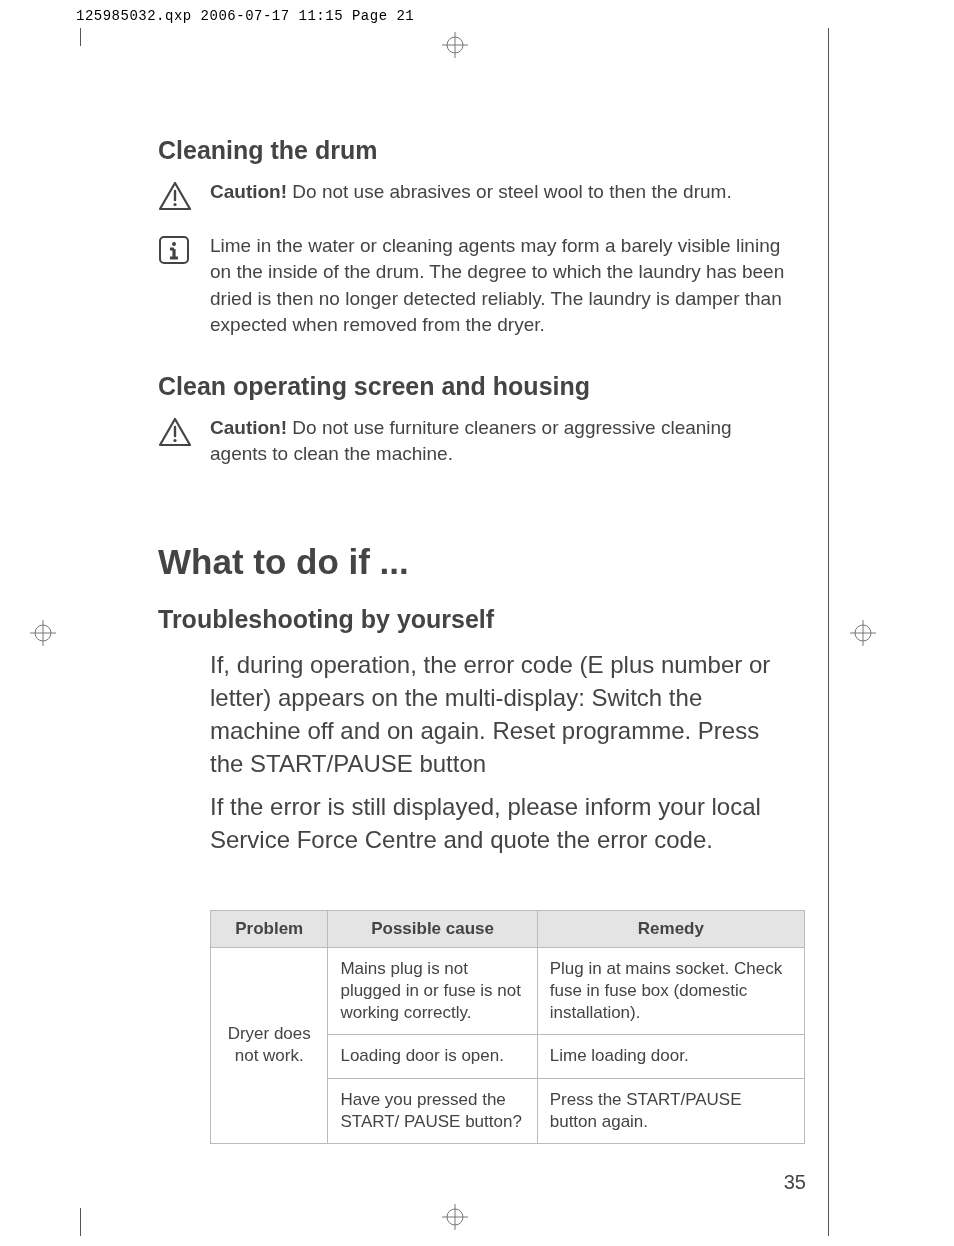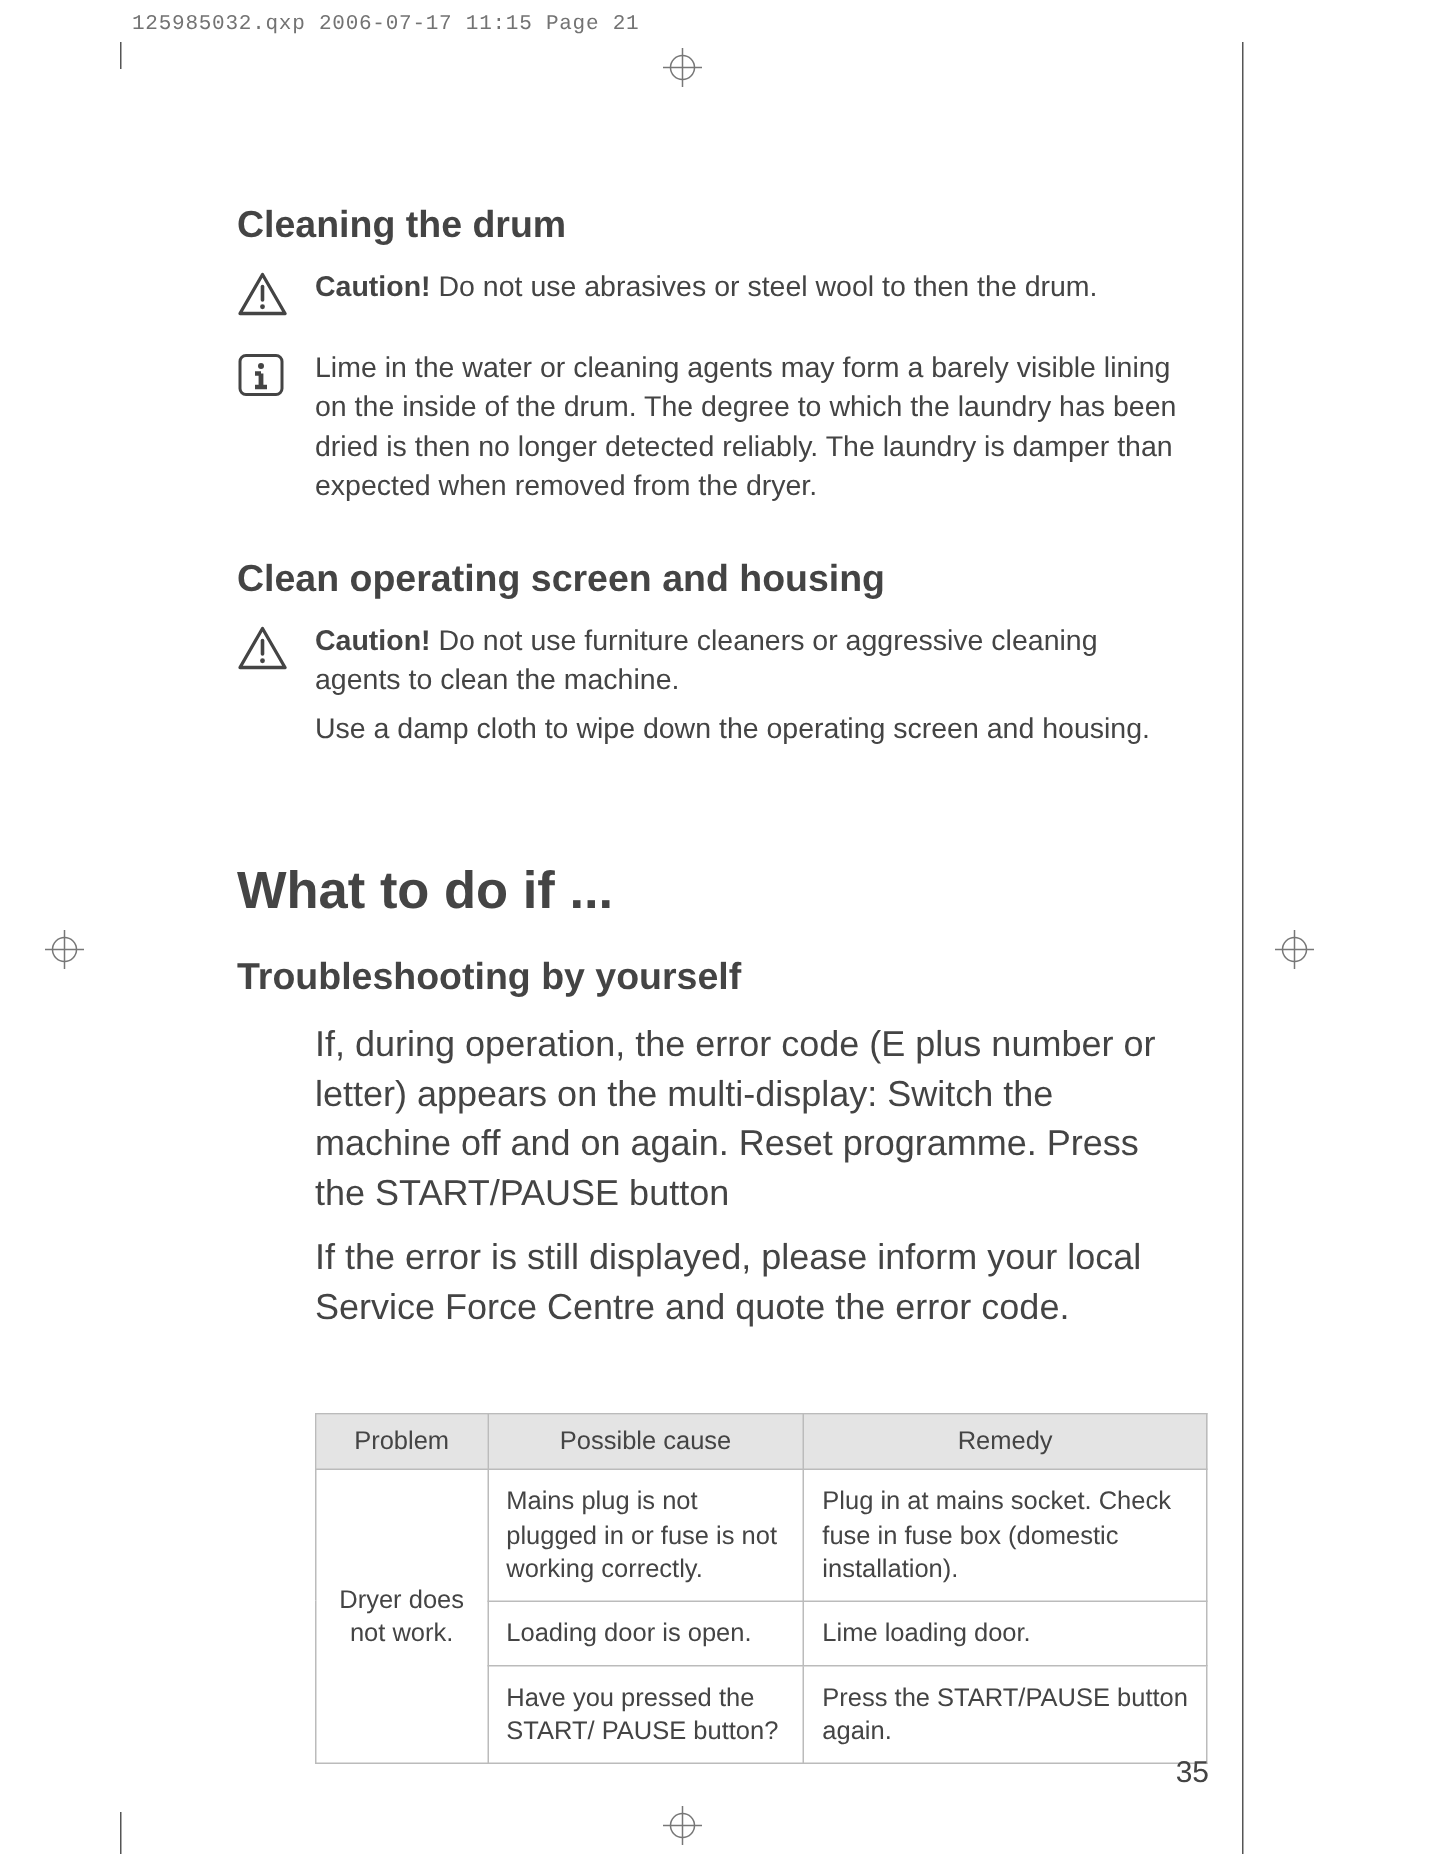--- a/index.html
+++ b/index.html
@@ -6,24 +6,24 @@
   body {
     font-family: "Segoe UI", "Helvetica Neue", Arial, sans-serif;
     background: #fff;
     width: 954px;
     height: 1246px;
     position: relative;
     color: #333;
   }
   .header-meta {
     position: absolute;
-    top: 8px; left: 88px;
+    top: 8px; left: 76px;
     font-family: "Courier New", monospace;
     font-size: 14px;
-    color: #737373;
+    color: #000000;
     letter-spacing: 0.5px;
   }
   .crop-top {
     position: absolute;
     top: 28px; left: 80px; right: 125px; height: 18px;
     border-left: 1px solid #555;
     border-right: 1px solid #555;
   }
   .crop-top-center {
     position: absolute; top: 4px; left: 50%; transform: translateX(-50%);
@@ -85,21 +85,21 @@
   table.trouble {
     margin-left: 52px;
     margin-top: 54px;
     border-collapse: collapse;
     width: 595px;
     font-size: 17px;
     color: #444;
   }
   table.trouble th {
     background: #e4e4e4;
-    font-weight: 400;
+    font-weight: 700;
     padding: 8px 10px;
     border: 1px solid #bbb;
     text-align: center;
   }
   table.trouble td {
     border: 1px solid #bbb;
     padding: 10px 12px;
     vertical-align: middle;
     line-height: 1.3;
   }
@@ -186,21 +186,20 @@
         <span>
           <svg width="34" height="30" viewBox="0 0 34 30">
               <polygon points="17,2 32,28 2,28" fill="none" stroke="#444" stroke-width="2.2" stroke-linejoin="round"></polygon>
               <line x1="17" y1="10" x2="17" y2="19" stroke="#444" stroke-width="2.4" stroke-linecap="round"></line>
               <circle cx="17" cy="23.5" r="1.6" fill="#444"></circle>
             </svg>
         </span>
       </div>
       <div class="text-col">
         <p><b>Caution!</b><span> Do not use furniture cleaners or aggressive cleaning agents to clean the machine.</span></p>
-        <p>Use a damp cloth to wipe down the operating screen and housing.</p>
       </div>
     </div>
 
     <h1 class="main">What to do if ...</h1>
     <h2 class="sub" style="margin-top:18px">Troubleshooting by yourself</h2>
 
     <div class="indented">
       <p>If, during operation, the error code (E plus number or letter) appears on the multi-display: Switch the machine off and on again. Reset programme. Press the START/PAUSE button</p>
       <p>If the error is still displayed, please inform your local Service Force Centre and quote the error code.</p>
     </div>

